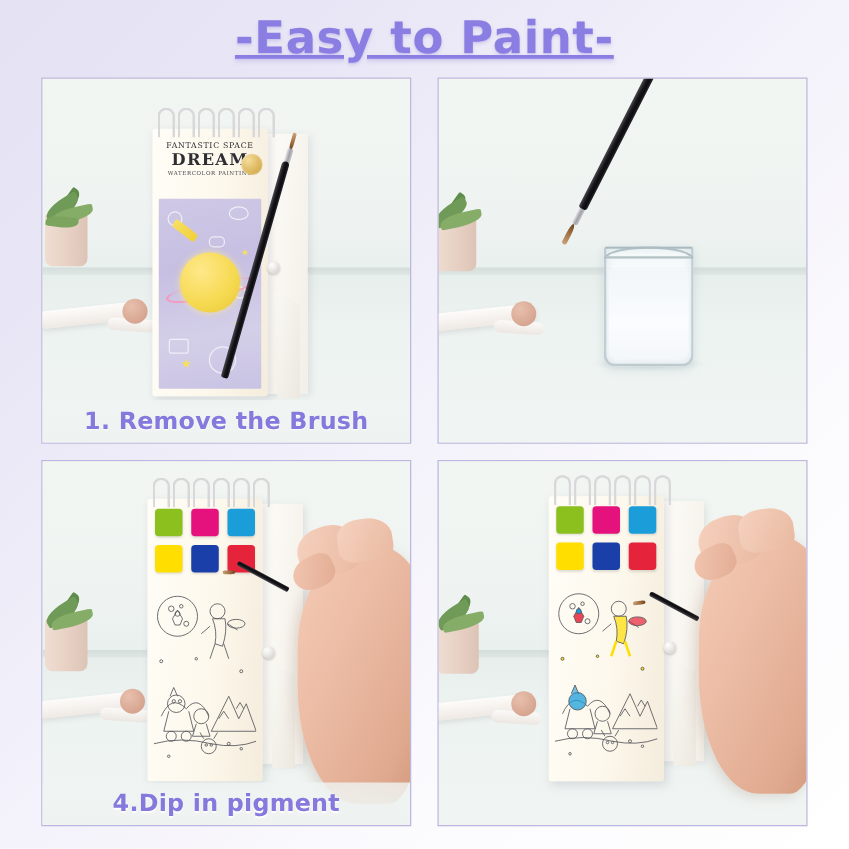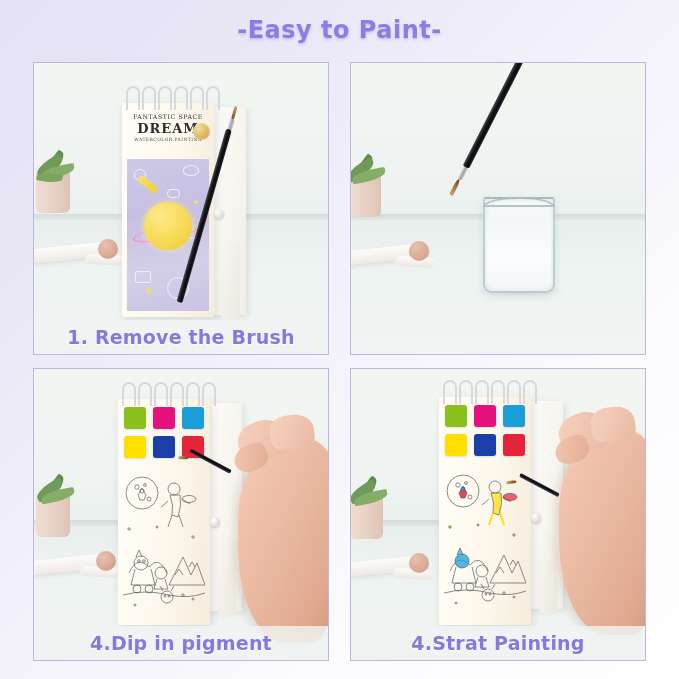--- a/index.html
+++ b/index.html
@@ -10,23 +10,24 @@
     position:relative;
   }
 
   
   .title-bar{
     position:absolute; top:0; left:0; width:679px; height:60px;
     display:flex; align-items:center; justify-content:center;
   }
   .title-text{
     font-family:"DejaVu Sans", sans-serif;
-    font-size:24px; font-weight:bold; letter-spacing:0.5px;
+    font-size:36px; font-weight:bold; letter-spacing:0.5px;
     color:#8b7ee3;
     text-shadow:0 1px 0 #cfc7f2, 0 2px 3px rgba(150,140,210,.35);
+    text-decoration:underline;
   }
 
   
   .grid{ position:absolute; top:62px; left:33px; width:613px; height:608px; }
   .panel{
     position:absolute; width:296px; height:293px;
     border:1px solid #bdb6e0; overflow:hidden;
     background:#eef2ee;
   }
   .p1{ left:0;   top:0; }
@@ -526,18 +527,15 @@
         <div class="brush-handle" style="height:44px; width:4px; transform:rotate(-72deg); transform-origin:top left; left:-2px; top:12px;"></div>
       </div>
 
       <div class="hand" style="right:-14px; top:38px;">
         <div class="palm"></div>
         <div class="finger f1"></div>
         <div class="finger f2"></div>
         <div class="thumb"></div>
       </div>
     </div>
-    <div class="caption">
-      <span class="caption-text">4.Strat Painting</span>
-    </div>
   </div>
 
 </div>
 
 </body></html>

